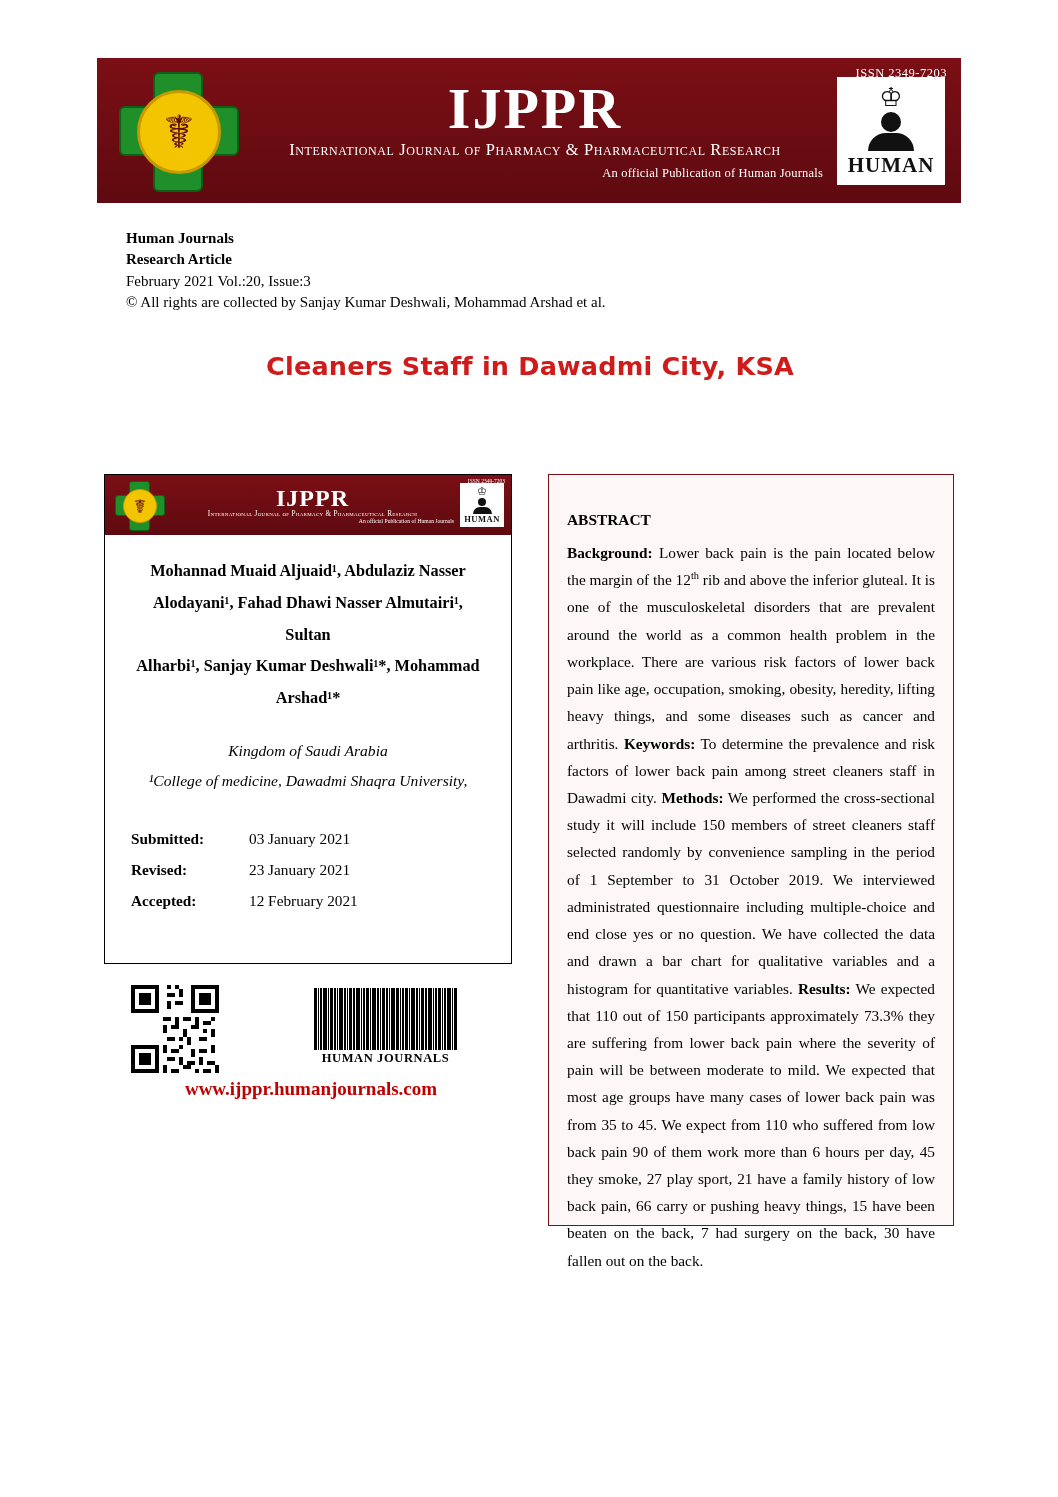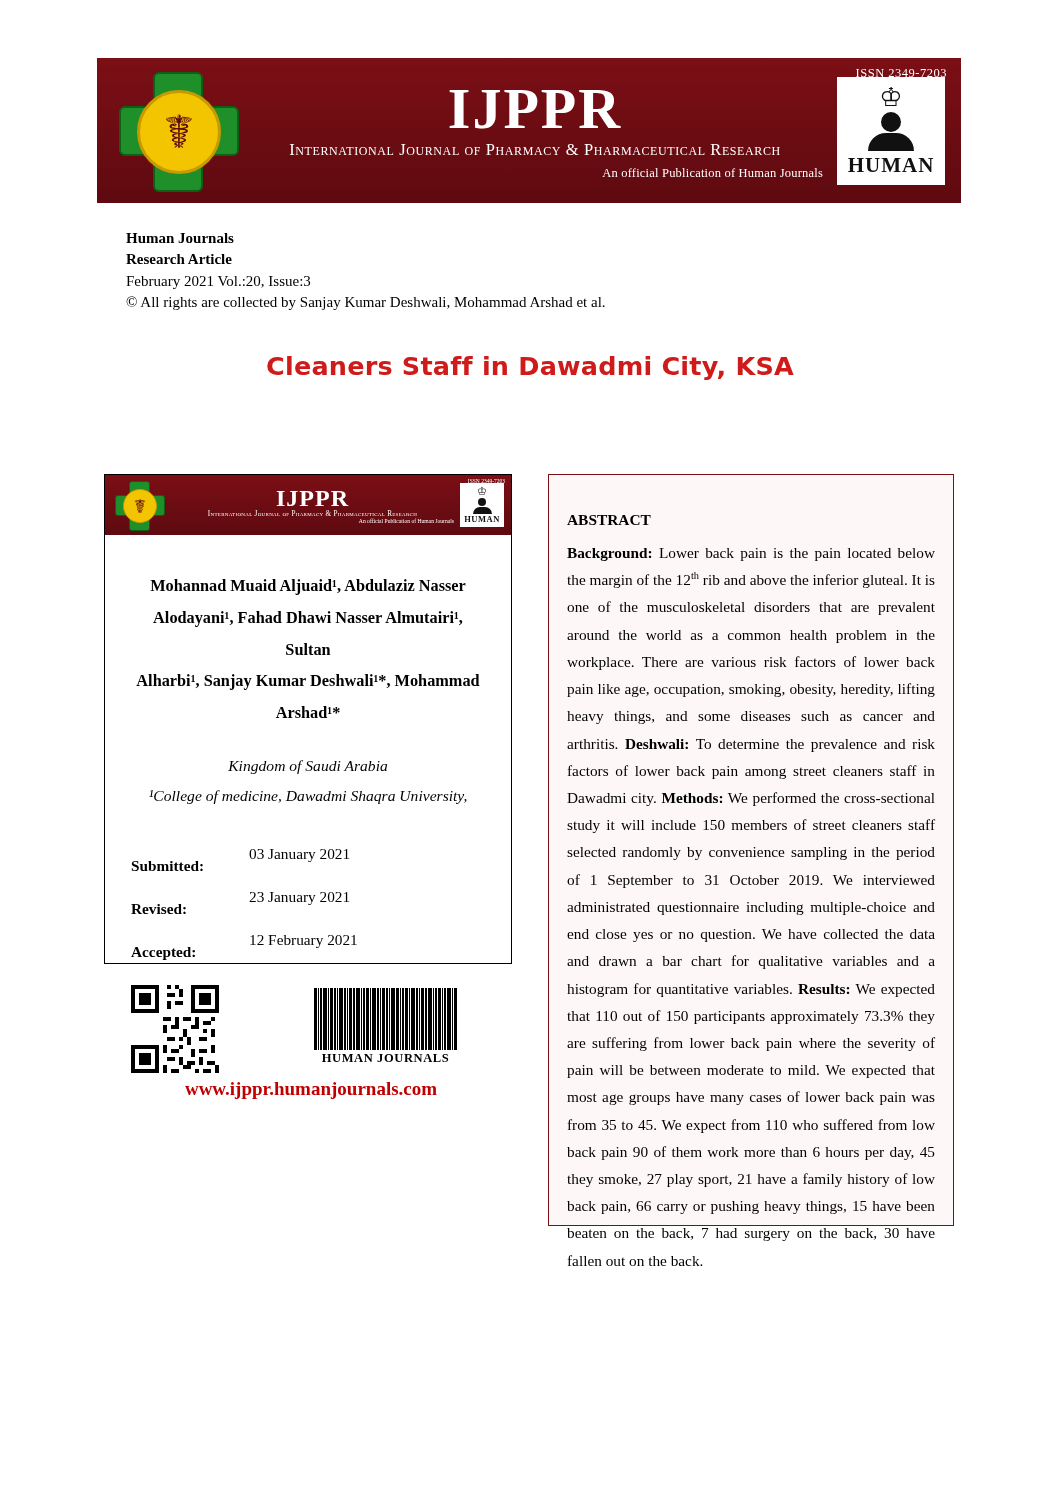--- a/index.html
+++ b/index.html
@@ -200,40 +200,40 @@
   .mini-human {
     width: 44px; height: 44px; background: #fff; margin-right: 7px; flex: 0 0 auto;
     display:flex;flex-direction:column;align-items:center;justify-content:center;
   }
   .mini-human .mh-crown { font-size: 11px; line-height: 1; color:#111; font-family:"DejaVu Sans",sans-serif;}
   .mini-human .mh-head { width: 8px; height: 8px; border-radius: 50%; background:#111; margin:1px 0;}
   .mini-human .mh-body { width: 19px; height: 7px; border-radius: 10px 10px 0 0; background:#111;}
   .mini-human .mh-word { font-size: 8.5px; font-weight: bold; color:#111; letter-spacing:0.5px;}
 
   .authors {
-    margin: 35px 26px 0;
+    margin: 20px 26px 0;
     text-align: center;
     font-weight: bold;
     font-size: 16.3px;
     line-height: 1.95;
   }
   .affil {
     margin: 22px 36px 0;
     text-align: center;
     font-style: italic;
     font-size: 15.6px;
     line-height: 1.95;
   }
   .dates {
     margin: 26px 0 0 26px;
     font-size: 15.3px;
     line-height: 2.05;
   }
   .dates-row { display: flex; }
-  .dates-label { width: 118px; font-weight: bold; margin-top: 12px; }
+  .dates-label { width: 118px; font-weight: bold; }
   .dates-val { }
 
   
   .qr {
     position: absolute;
     left: 131px;
     top: 985px;
     width: 88px;
     height: 88px;
   }
@@ -498,17 +498,17 @@
 </div>
 
 <div class="site">www.ijppr.humanjournals.com</div>
 
 <div class="right-panel">
 
   <div class="abs-h">ABSTRACT</div>
 
   <div class="abs-body">
     <b>Background:</b><span> Lower back pain is the pain located below the margin of the 12<sup>th</sup> rib and above the inferior gluteal. It is one of the musculoskeletal disorders that are prevalent around the world as a common health problem in the workplace. There are various risk factors of lower back pain like age, occupation, smoking, obesity, heredity, lifting heavy things, and some diseases such as cancer and arthritis.</span>
-    <b>Deshwali:</b><span> To determine the prevalence and risk factors of lower back pain among street cleaners staff in Dawadmi city.</span>
+    <b>Keywords:</b><span> To determine the prevalence and risk factors of lower back pain among street cleaners staff in Dawadmi city.</span>
     <b>Methods:</b><span> We performed the cross-sectional study it will include 150 members of street cleaners staff selected randomly by convenience sampling in the period of 1 September to 31 October 2019. We interviewed administrated questionnaire including multiple-choice and end close yes or no question. We have collected the data and drawn a bar chart for qualitative variables and a histogram for quantitative variables.</span>
     <b>Results:</b><span> We expected that 110 out of 150 participants approximately 73.3% they are suffering from lower back pain where the severity of pain will be between moderate to mild. We expected that most age groups have many cases of lower back pain was from 35 to 45. We expect from 110 who suffered from low back pain 90 of them work more than 6 hours per day, 45 they smoke, 27 play sport, 21 have a family history of low back pain, 66 carry or pushing heavy things, 15 have been beaten on the back, 7 had surgery on the back, 30 have fallen out on the back.</span>
   </div>
 </div>
 
 </body></html>

